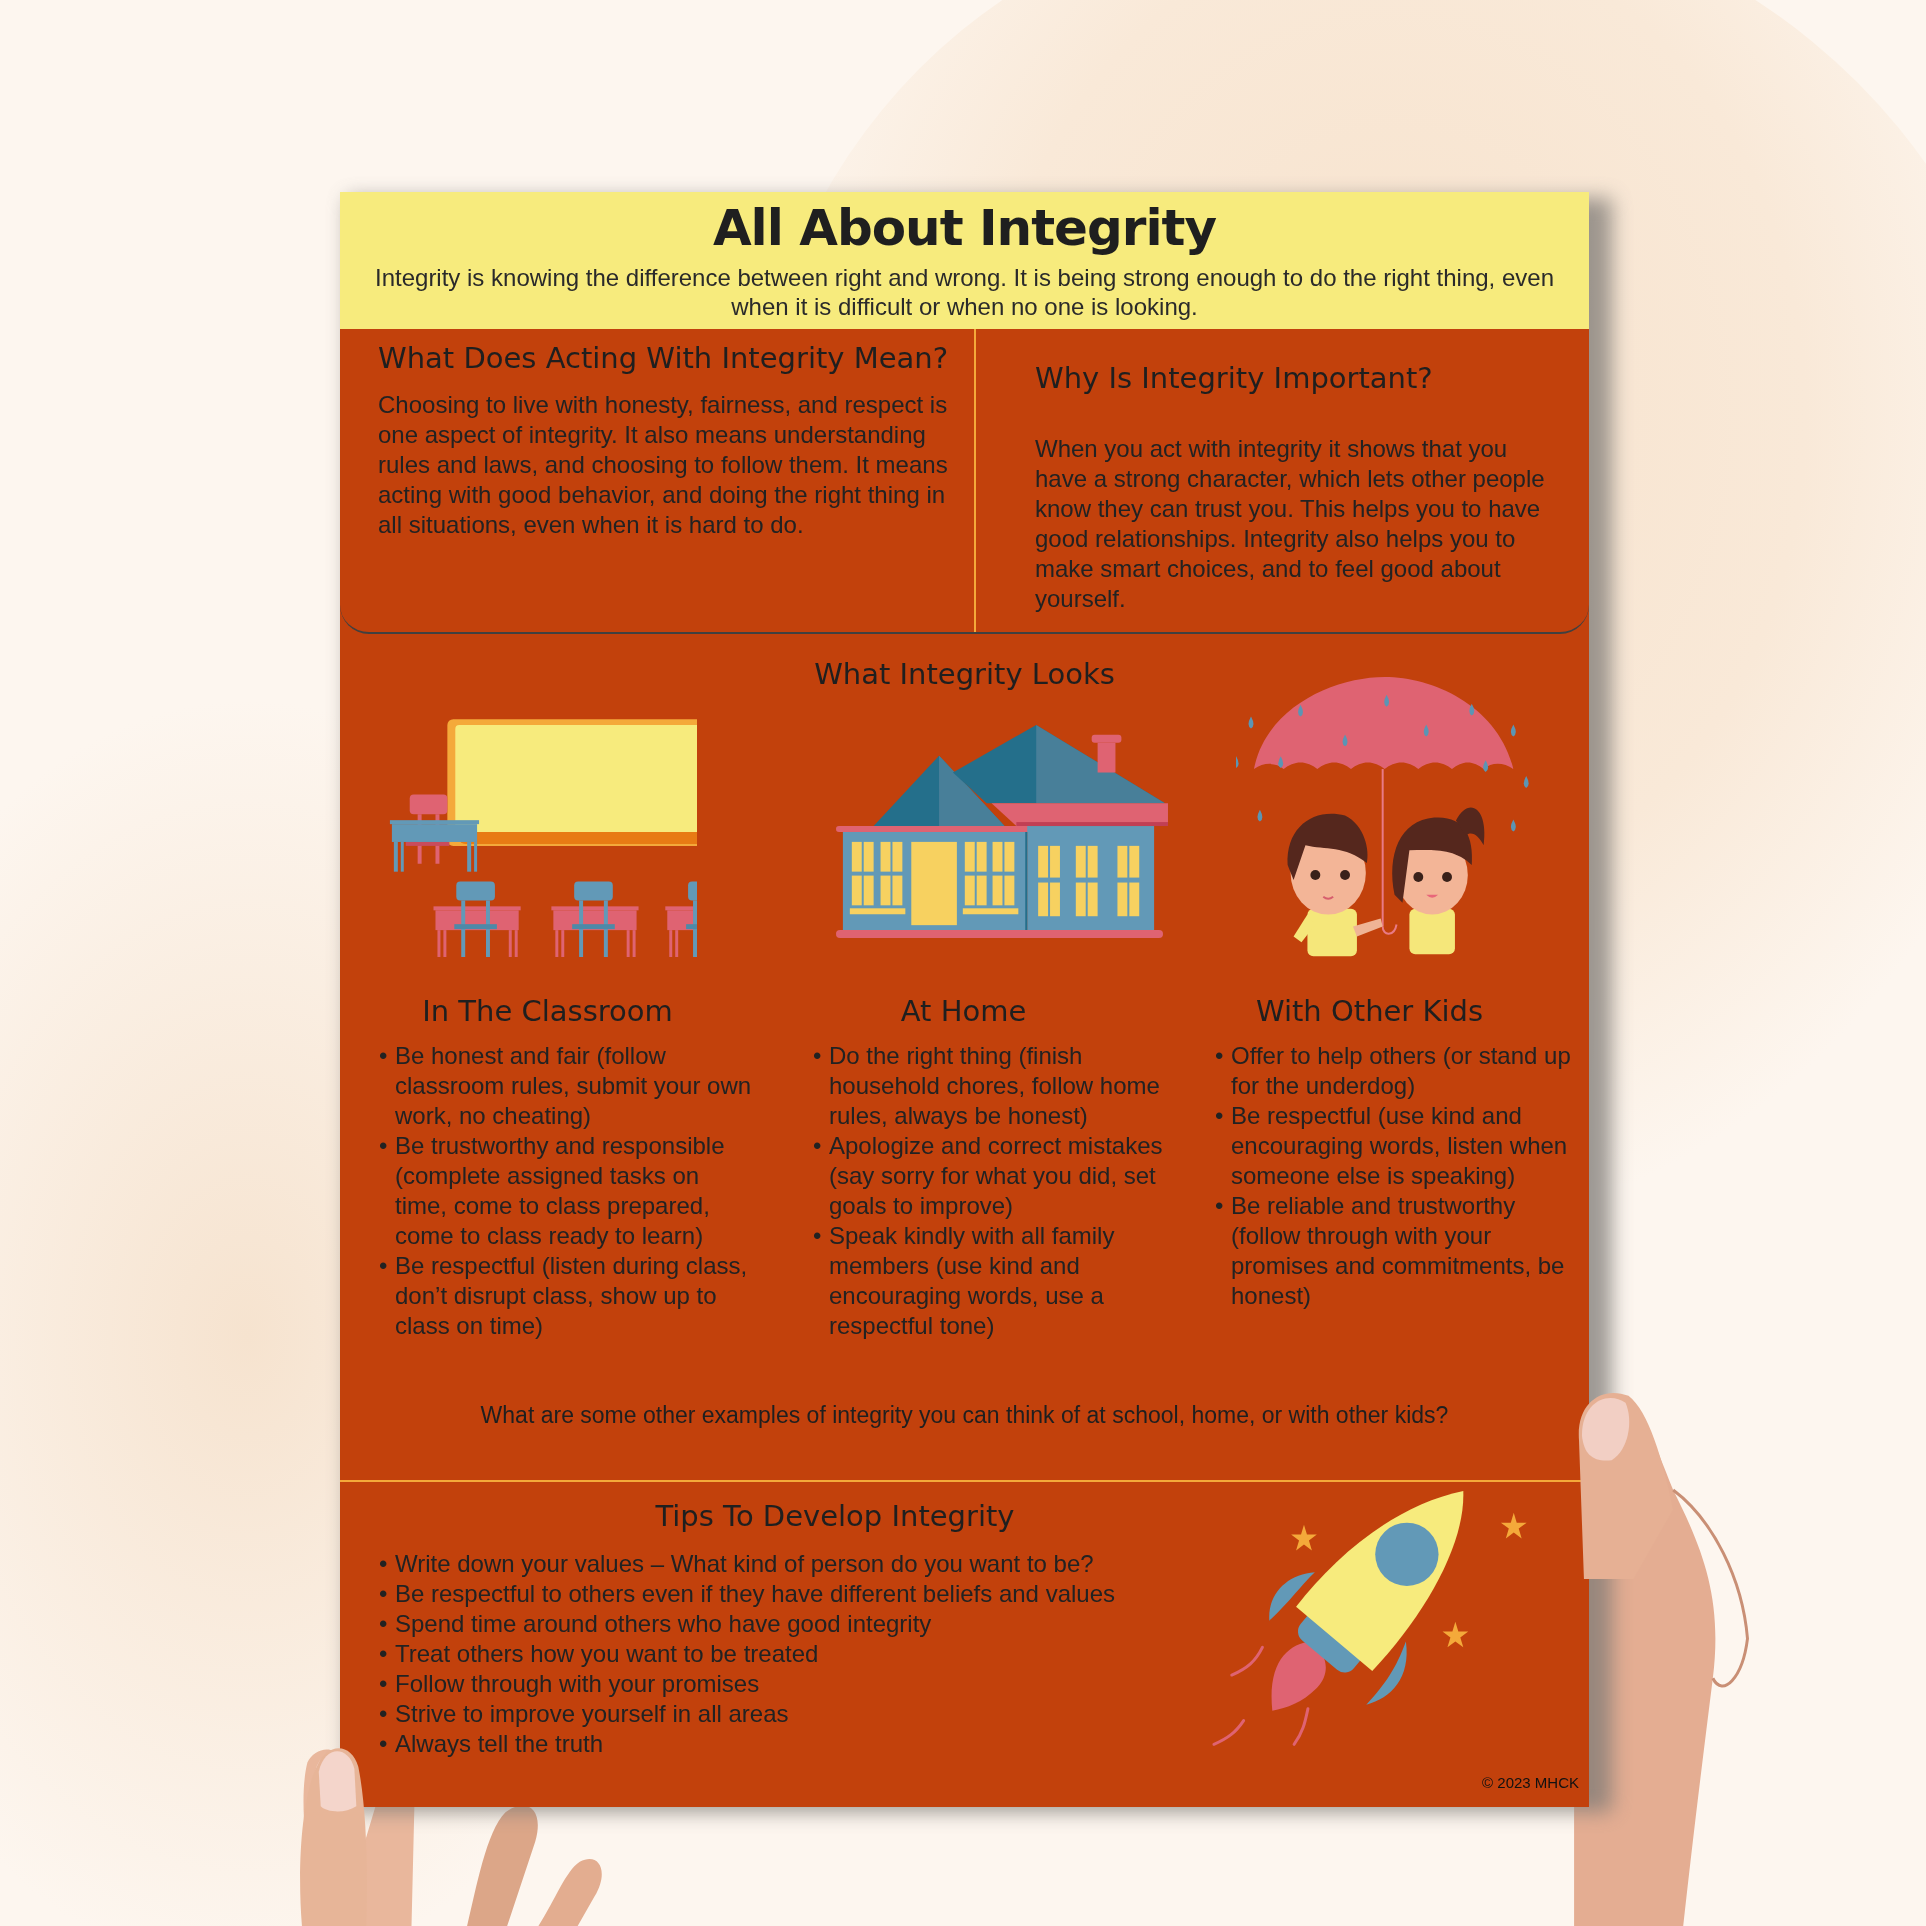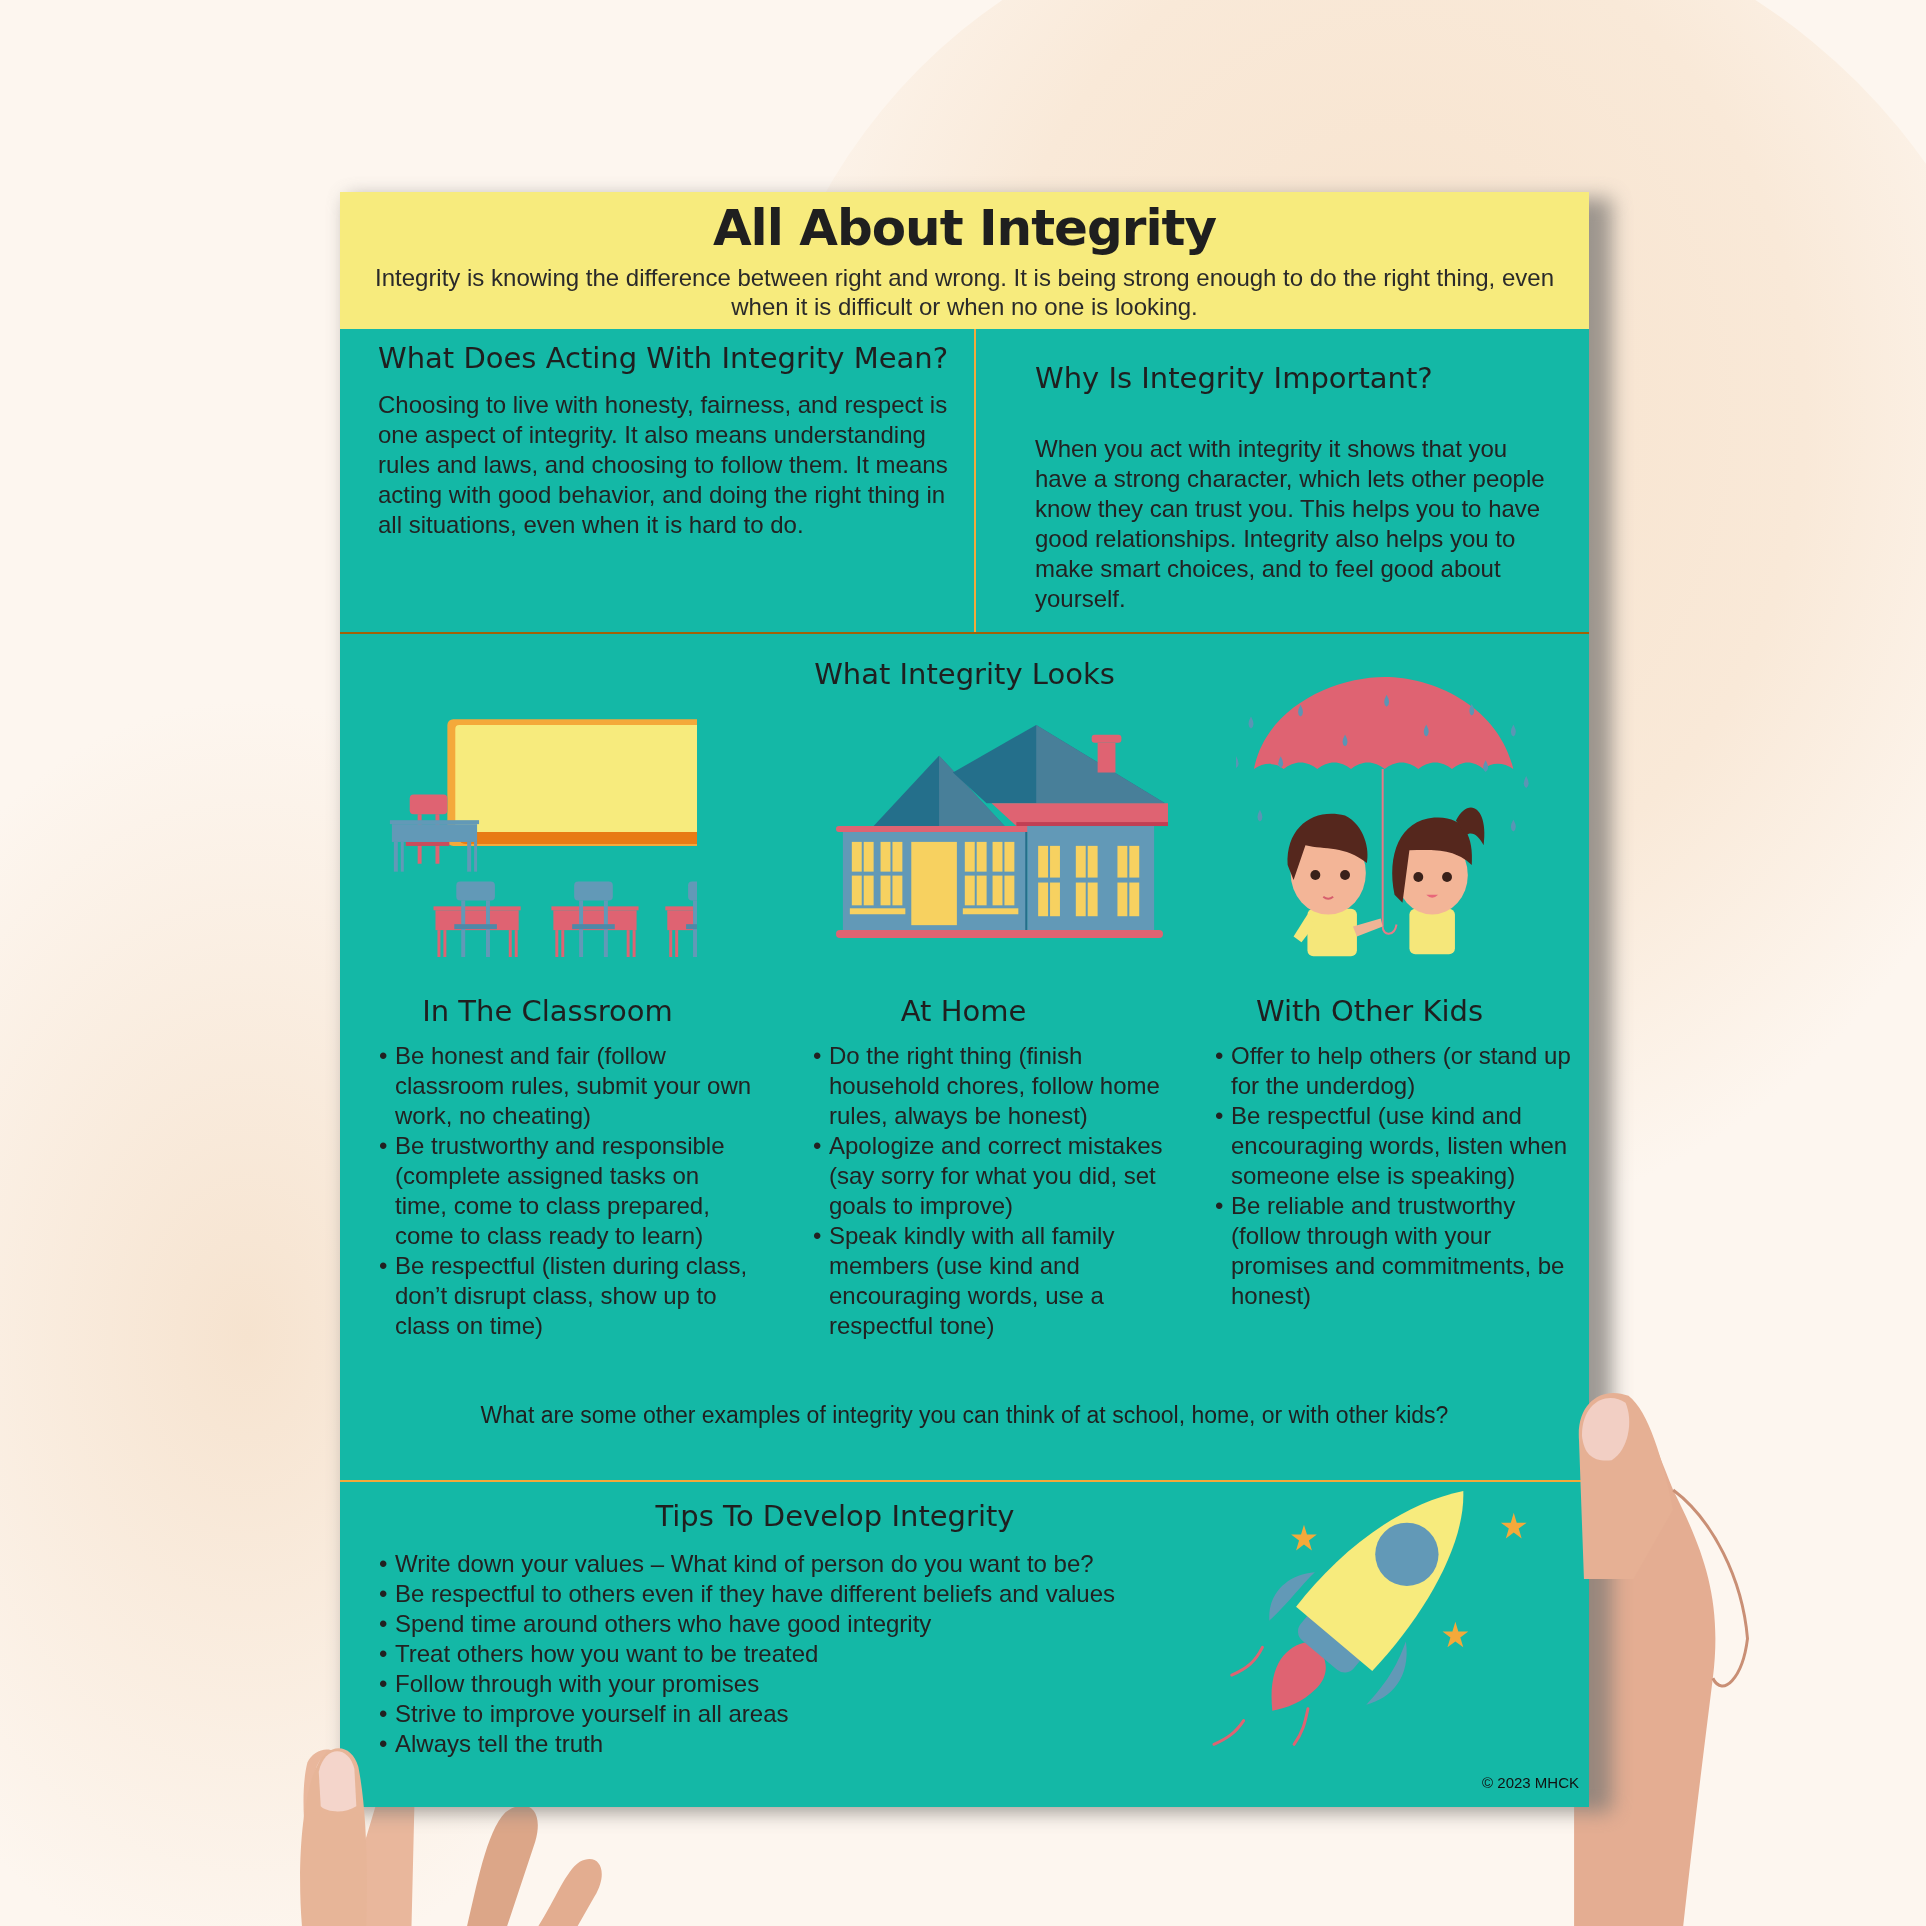--- a/index.html
+++ b/index.html
@@ -19,32 +19,32 @@
     border-radius:50%;
     background:radial-gradient(ellipse at 50% 50%, #f6e3cf 0%, rgba(253,246,239,0) 70%);
   }
   .hand { position:absolute; }
   .paper-shadow {
     position:absolute; left:347px; top:198px; width:1265px; height:1614px;
     background:#7e7a76; filter:blur(10px); opacity:.75;
   }
   .paper {
     position:absolute; left:340px; top:192px; width:1249px; height:1615px;
-    background:#14b8a6; overflow:hidden;
+    background:#c2410c; overflow:hidden;
   }
   .header {
     position:absolute; left:0; top:0; width:100%; height:137px;
     background:#f7eb7d; text-align:center;
   }
   .title {
     font-family:"DejaVu Sans", sans-serif; font-weight:bold;
     font-size:50px; letter-spacing:-1px; margin-top:10px; line-height:1.05;
   }
   .subtitle { font-size:24px; line-height:29px; margin-top:8px; padding:0 28px; color:#2a2a2a; }
-  .row1 { position:absolute; left:0; top:137px; width:100%; height:303px; border-bottom:2px solid #a16207; }
+  .row1 { position:absolute; left:0; top:137px; width:100%; height:303px; border-bottom:2px solid #404040;border-radius:29px; }
   .vdiv { position:absolute; left:634px; top:0; width:2px; height:303px; background:#f4a93a; }
   .col { position:absolute; top:0; }
   .col h2 { font-family:"DejaVu Sans", sans-serif; font-weight:normal; font-size:29px; line-height:35px; margin:0; color:#1f1f1f; }
   .col p { font-size:24px; line-height:30px; margin:0; color:#222; }
   .section-title { position:absolute; width:100%; text-align:center; font-family:"DejaVu Sans", sans-serif; font-size:29px; color:#1f1f1f; }
   .illus { position:absolute; }
   .sub-h { position:absolute; text-align:center; font-family:"DejaVu Sans", sans-serif; font-size:29px; color:#1f1f1f; }
   ul.bul { position:absolute; margin:0; padding:0; list-style:none; font-size:24px; line-height:30px; color:#222; }
   ul.bul li { position:relative; padding-left:16px; }
   ul.bul li::before { content:"\2022"; position:absolute; left:0; top:0; }

